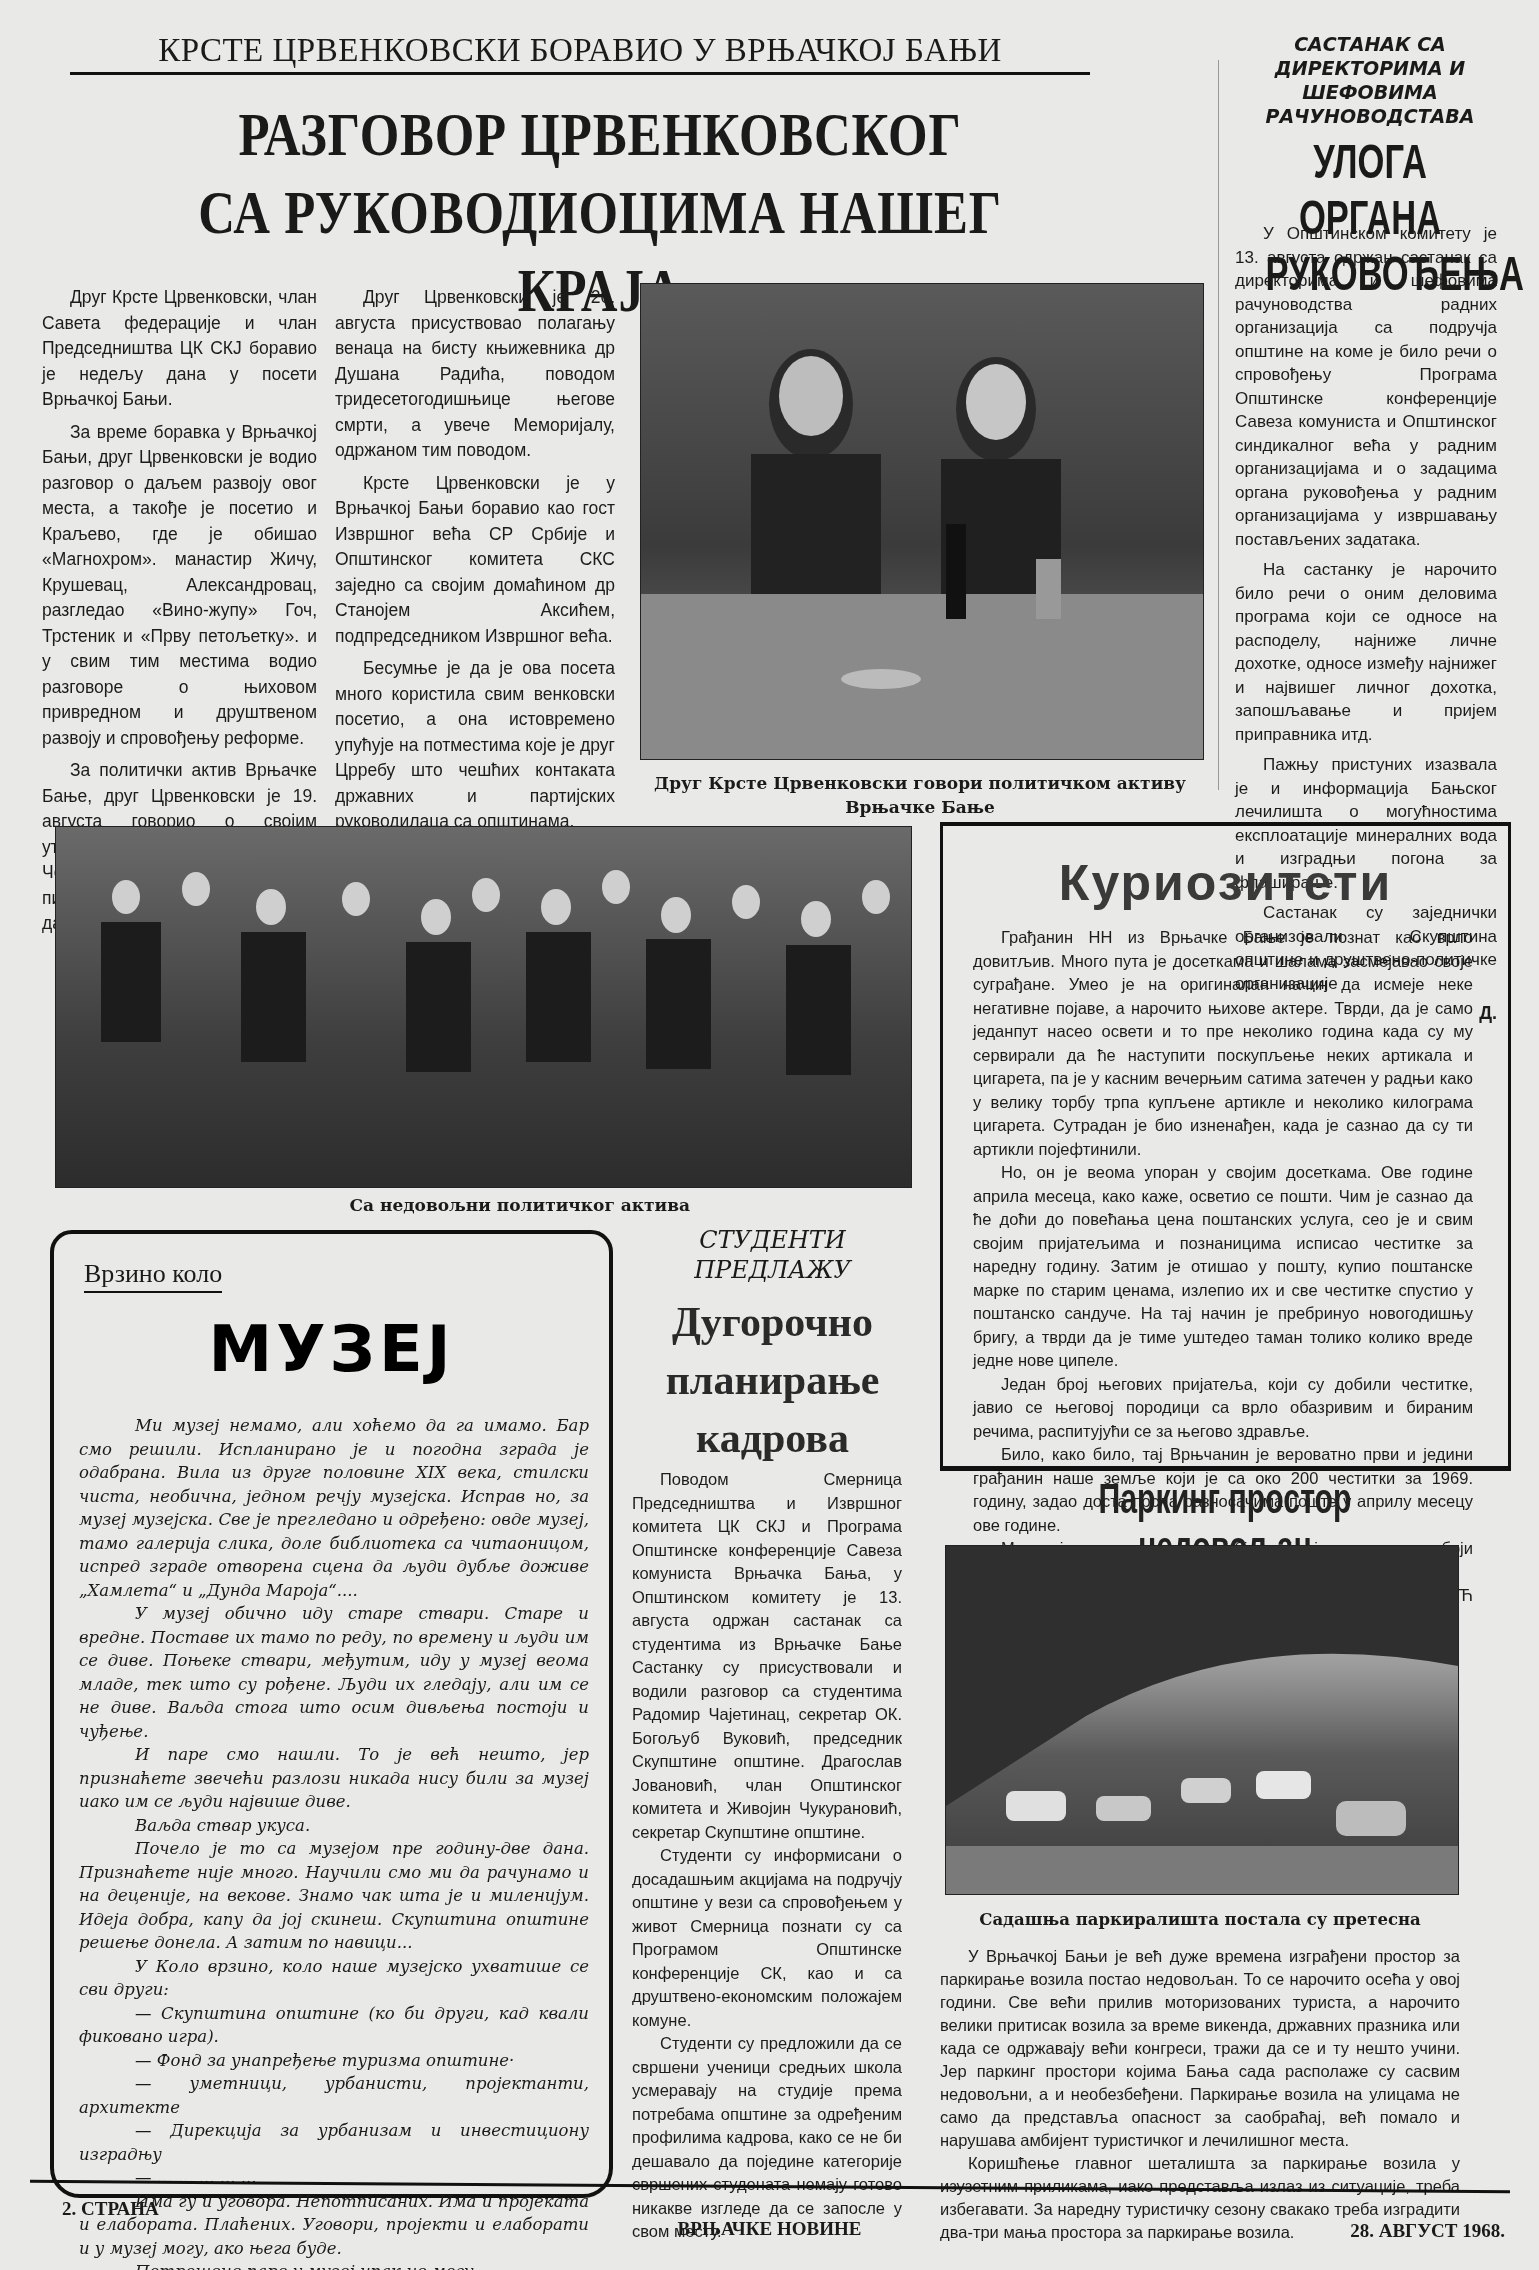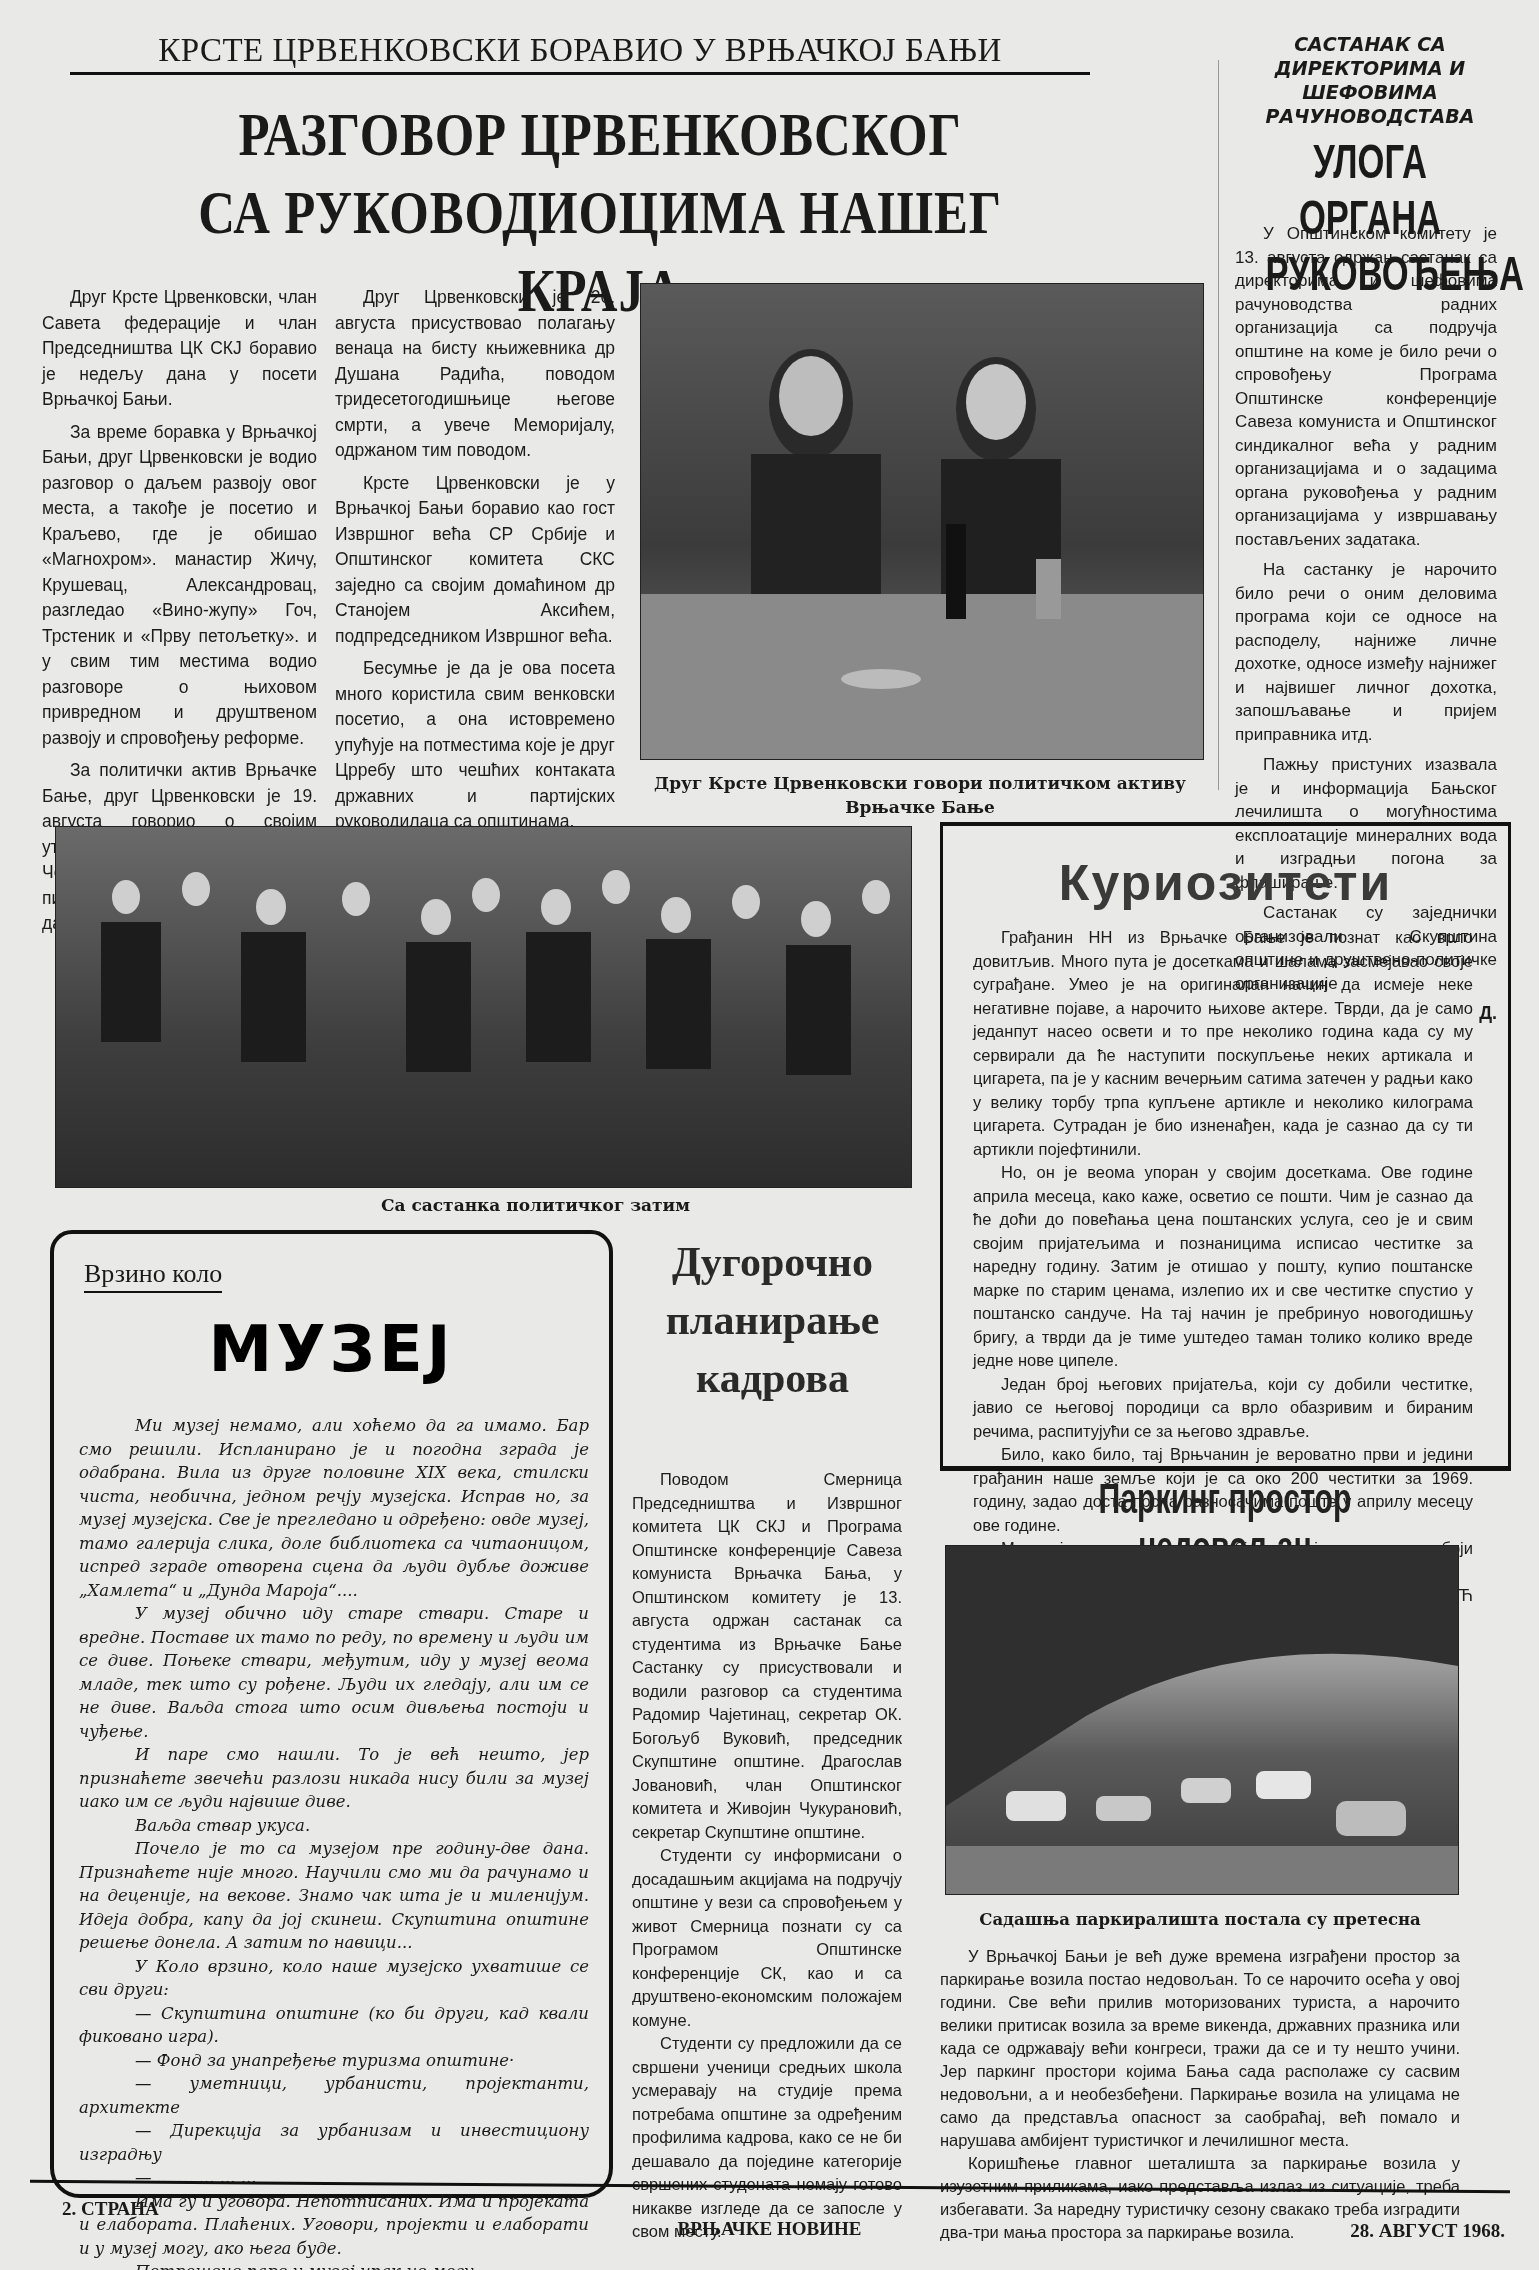--- a/index.html
+++ b/index.html
@@ -86,21 +86,21 @@
     <g fill="#1c1c1c">
       <rect x="45" y="95" width="60" height="120"></rect>
         <rect x="185" y="105" width="65" height="130"></rect>
       <rect x="350" y="115" width="65" height="130"></rect>
         <rect x="470" y="105" width="65" height="130"></rect>
       <rect x="590" y="112" width="65" height="130"></rect>
         <rect x="730" y="118" width="65" height="130"></rect>
     </g>
   </svg>
 </div>
-<div class="abs caption" style="left:270px;top:1193px;width:420px;text-align:right;">Са састанка политичког затим</div>
+<div class="abs caption" style="left:270px;top:1193px;width:420px;text-align:right;">Са недовољни политичког актива</div>
 
 <div class="abs" style="left:940px;top:822px;width:565px;height:640px;border:3px solid #111;border-top-width:4px;border-bottom-width:5px;">
   <div style="text-align:center;margin-top:28px;">
     <span style="font-family:Liberation Sans, sans-serif;font-weight:bold;font-size:50px;color:#3a3a3a;letter-spacing:2px;">Куриозитети</span>
   </div>
   <div class="body-text" style="position:absolute;left:30px;top:100px;width:500px;font-size:16.5px;line-height:23.5px;">
     <p style="margin-bottom:0;">Грађанин НН из Врњачке Бање је познат као врло довитљив. Много пута је досеткама и шалама засмејавао своје суграђане. Умео је на оригиналан начин да исмеје неке негативне појаве, а нарочито њихове актере. Тврди, да је само једанпут насео освети и то пре неколико година када су му сервирали да ће наступити поскупљење неких артикала и цигарета, па је у касним вечерњим сатима затечен у радњи како у велику торбу трпа купљене артикле и неколико килограма цигарета. Сутрадан је био изненађен, када је сазнао да су ти артикли појефтинили.</p>
     <p style="margin-bottom:0;">Но, он је веома упоран у својим досеткама. Ове године априла месеца, како каже, осветио се пошти. Чим је сазнао да ће доћи до повећања цена поштанских услуга, сео је и свим својим пријатељима и познаницима исписао честитке за наредну годину. Затим је отишао у пошту, купио поштанске марке по старим ценама, излепио их и све честитке спустио у поштанско сандуче. На тај начин је пребринуо новогодишњу бригу, а тврди да је тиме уштедео таман толико колико вреде једне нове ципеле.</p>
     <p style="margin-bottom:0;">Један број његових пријатеља, који су добили честитке, јавио се његовој породици са врло обазривим и бираним речима, распитујући се за његово здравље.</p>
     <p style="margin-bottom:0;">Било, како било, тај Врњчанин је вероватно први и једини грађанин наше земље који је са око 200 честитки за 1969. годину, задао доста посла разносачима поште у априлу месецу ове године.</p>
@@ -126,20 +126,21 @@
     <p>— уметници, урбанисти, пројектанти, архитекте</p>
     <p>— Дирекција за урбанизам и инвестициону изградњу</p>
     <p>— ...     ...     ...     ...     ...</p>
     <p>Има гу и уговора. Непотписаних. Има и пројеката и елабората. Плаћених. Уговори, пројекти и елаборати и у музеј могу, ако њега буде.</p>
     <p>Потрошене паре у музеј ипак не могу.</p>
 
   </div>
 </div>
 
 <div class="abs" style="left:630px;top:1225px;width:285px;text-align:center;">
+  <div style="font-family:'DejaVu Serif',serif;font-style:italic;font-size:24px;line-height:30px;padding:0 40px;">СТУДЕНТИ ПРЕДЛАЖУ</div>
   <div style="font-family:'Liberation Serif',serif;font-weight:bold;font-size:42px;line-height:58px;margin-top:8px;color:#2a2a2a;padding:0 20px;">Дугорочно планирање кадрова</div>
 </div>
 <div class="abs body-text" style="left:632px;top:1468px;width:270px;font-size:16.5px;line-height:23.5px;">
   <p style="margin-bottom:0;">Поводом Смерница Председништва и Извршног комитета ЦК СКЈ и Програма Општинске конференције Савеза комуниста Врњачка Бања, у Општинском комитету је 13. августа одржан састанак са студентима из Врњачке Бање Састанку су присуствовали и водили разговор са студентима Радомир Чајетинац, секретар ОК. Богољуб Вуковић, председник Скупштине општине. Драгослав Јовановић, члан Општинског комитета и Живојин Чукурановић, секретар Скупштине општине.</p>
   <p style="margin-bottom:0;">Студенти су информисани о досадашњим акцијама на подручју општине у вези са спровођењем у живот Смерница познати су са Програмом Општинске конференције СК, као и са друштвено-економским положајем комуне.</p>
   <p style="margin-bottom:0;">Студенти су предложили да се свршени ученици средњих школа усмеравају на студије према потребама општине за одређеним профилима кадрова, како се не би дешавало да поједине категорије свршених студената немају готово никакве изгледе да се запосле у свом месту.</p>
 
 </div>
 
 <div class="abs" style="left:945px;top:1475px;width:560px;text-align:center;">

